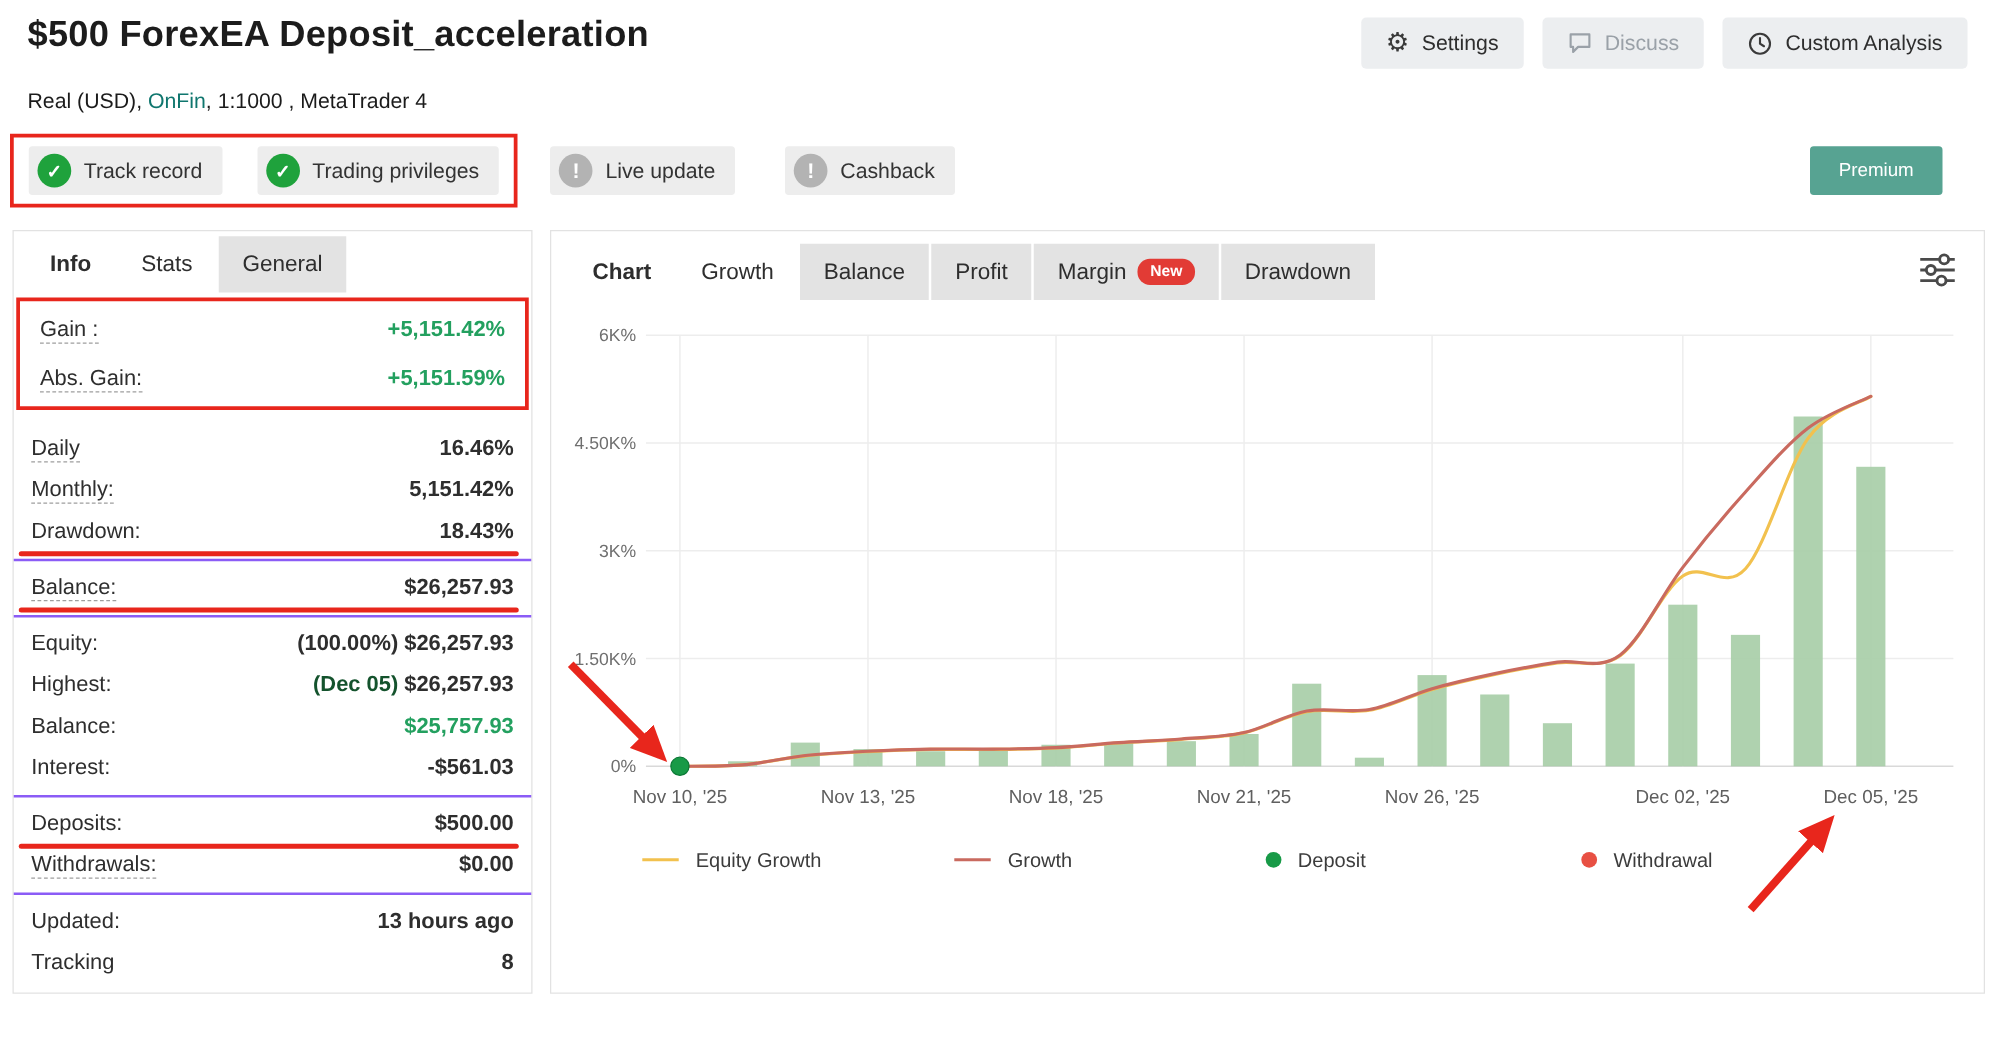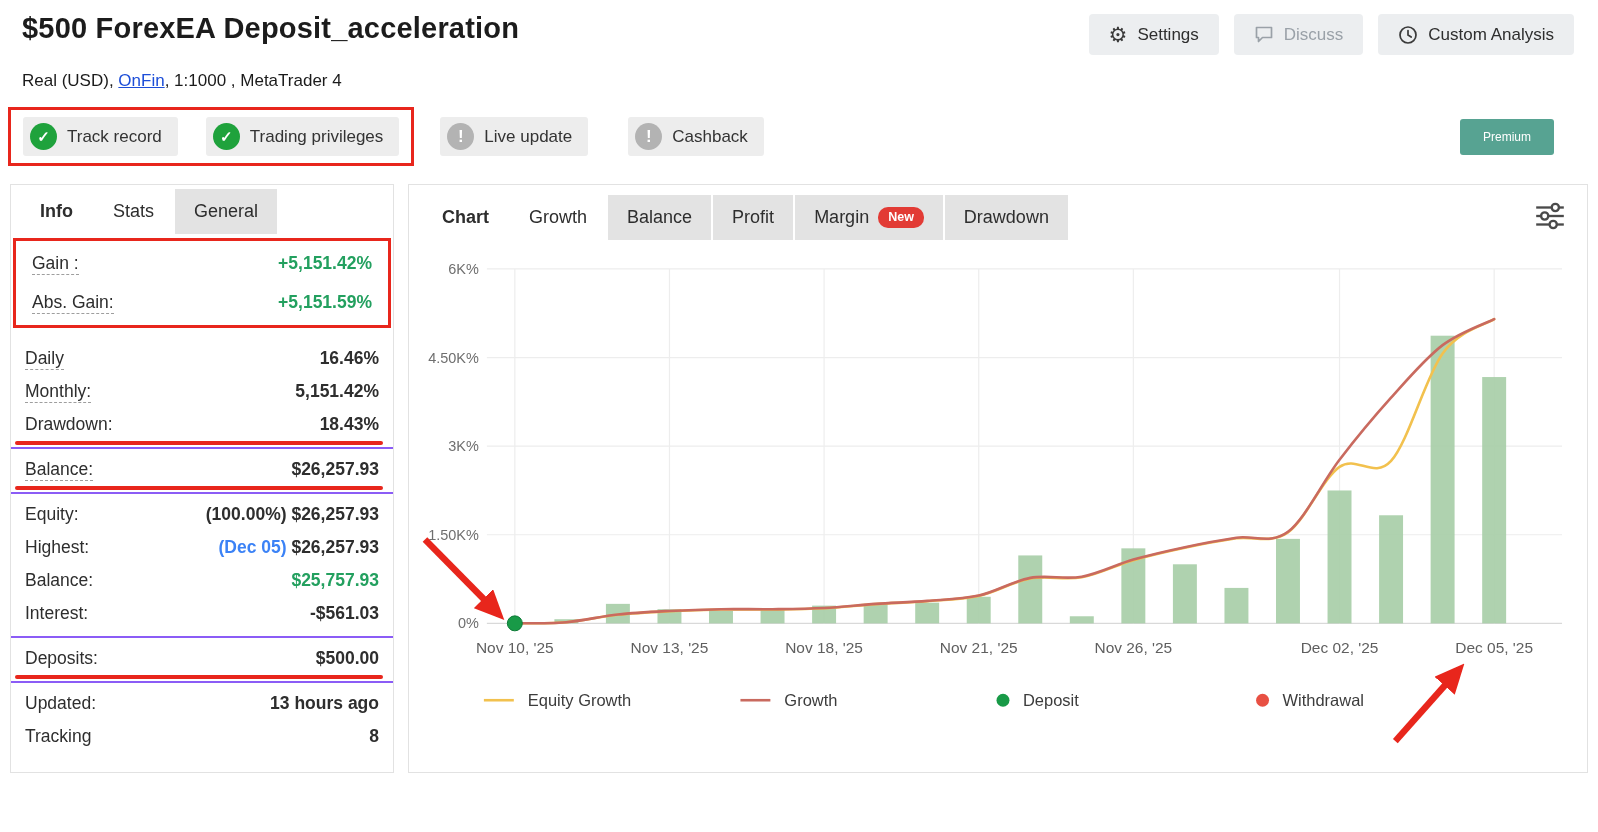--- a/index.html
+++ b/index.html
@@ -12,39 +12,39 @@
   }
   
   .hdr{display:flex;justify-content:space-between;align-items:flex-start;padding:12px 24px 0 22px}
   .hdr h1{margin:0;font-size:29px;font-weight:bold;color:#1c1c1c;letter-spacing:.2px}
   .hdr-btns{display:flex;gap:15px;margin-top:2px}
   .hbtn{display:flex;align-items:center;gap:10px;background:#eceef0;border:none;border-radius:4px;
         padding:10px 20px;font-size:17px;color:#2e2e2e;font-family:inherit;cursor:pointer;white-space:nowrap}
   .hbtn.muted{color:#9aa1a8}
   .hbtn .uicon{line-height:1;font-size:21px;color:#3a3a3a}
   .subtitle{padding:16px 22px 0;font-size:17px;color:#1b1b1b}
-  .subtitle a{color:#1d4ed8;text-decoration:underline;cursor:pointer}
+  .subtitle a{color:#0f766e;cursor:pointer}
 
   
   .badge-row{display:flex;align-items:center;margin:16px 22px 0 8px;position:relative}
   .red-frame{display:flex;gap:28px;border:3px solid var(--red);padding:7px 12px;margin-right:26px}
   .badge{display:flex;align-items:center;gap:10px;background:#ededed;border-radius:3px;
          padding:6px 16px 6px 7px;font-size:17px;color:#333;white-space:nowrap;cursor:pointer}
   .cicon{width:27px;height:27px;border-radius:50%;flex:none;display:flex;align-items:center;justify-content:center;
          color:#fff;font-weight:bold;font-size:15px}
   .cicon.ok{background:#1fa23c}
   .cicon.warn{background:#b3b3b3;font-size:17px}
   .loose{display:flex;gap:40px}
   .premium{margin-left:auto;margin-right:22px;background:#57a392;color:#fff;border:none;border-radius:3px;
-           padding:11px 23px;font-size:12px;font-family:inherit;cursor:pointer}
+           padding:11px 23px;font-size:15px;font-family:inherit;cursor:pointer}
 
   
   .main{display:flex;gap:14px;margin:18px 10px 0}
   .panel{border:1px solid #e2e2e2;background:#fff}
-  .info{width:384px;flex:none;padding-bottom:6px}
+  .info{width:416px;flex:none;padding-bottom:6px}
   .chartp{flex:1;min-width:0;padding-bottom:14px}
 
   .tabs{display:flex;align-items:center}
   .info .tabs{padding:4px 10px 0}
   .tab{padding:12px 19px;font-size:18px;color:#2e2e2e;cursor:pointer;white-space:nowrap;
        display:flex;align-items:center;gap:9px;background:#fff;margin-right:2px}
   .tab.active{font-weight:bold}
   .tab.filled{background:#e3e3e3}
   .newpill{background:#e23b35;color:#fff;font-size:12.5px;font-weight:bold;padding:3px 10px;border-radius:10px;line-height:1.2}
 
@@ -52,21 +52,21 @@
   .rows{padding:4px 0 0}
   .grp{margin:0 0 2px}
   .grp.sep{border-top:2px solid #8b5cf6;margin-top:6px;padding-top:4px}
   .grp.mt{margin-top:14px}
   .row{display:flex;justify-content:space-between;align-items:baseline;padding:6px 14px;font-size:17.5px;position:relative}
   .row .lbl{color:#2e2e2e}
   .dotted{border-bottom:1px dashed #9e9e9e;padding-bottom:1px;cursor:pointer}
   .val{font-weight:bold;color:#2e2e2e;white-space:nowrap}
   .val .green{color:#23a05f}
   .val .pfx{color:#2e2e2e}
-  .val .pfx.gray{color:#3b82f6}
+  .val .pfx.gray{color:#14532d}
   .redbox{border:3px solid var(--red);margin:0 2px 10px;padding:3px 4px}
   .redbox .row{padding:9px 12px}
   .red-underline:after{content:"";position:absolute;left:4px;right:10px;bottom:-4px;height:4px;
                        background:var(--red);border-radius:2px;z-index:2}
 
   
   .chart-tabs{padding:10px 14px 0;display:flex;align-items:center}
   .filter-btn{margin-left:auto;background:none;border:none;cursor:pointer;padding:4px 6px}
   #growthChart{width:100%;display:block;margin-top:4px}
 </style>
@@ -182,20 +182,24 @@
           </div>
           <div class="row">
             <span class="lbl">Interest:</span>
             <span class="val"><span>-$561.03</span></span>
           </div>
         </div>
         <div class="grp sep">
           <div class="row red-underline">
             <span class="lbl">Deposits:</span>
             <span class="val"><span>$500.00</span></span>
+          </div>
+          <div class="row">
+            <span class="lbl"><span class="dotted">Withdrawals:</span></span>
+            <span class="val"><span>$0.00</span></span>
           </div>
         </div>
         <div class="grp sep">
           <div class="row">
             <span class="lbl">Updated:</span>
             <span class="val"><span>13 hours ago</span></span>
           </div>
           <div class="row">
             <span class="lbl">Tracking</span>
             <span class="val"><span>8</span></span>

